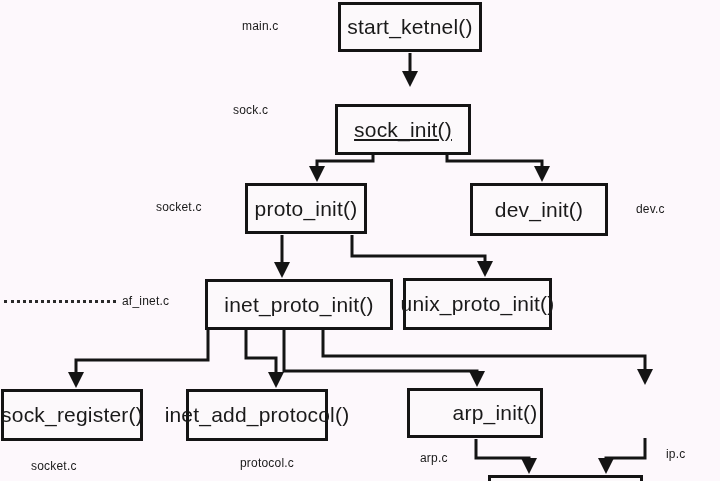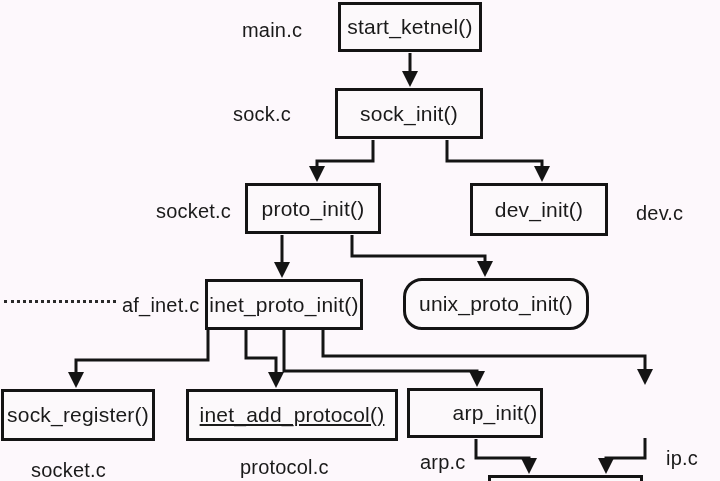--- a/index.html
+++ b/index.html
@@ -17,21 +17,21 @@
     position:absolute;
     background:#fcf9fb;
     border:3px solid #141414;
     display:flex;align-items:center;justify-content:center;
     font-size:21px;color:#1a1a1a;
     box-sizing:border-box;
     letter-spacing:0.2px;
   }
   .filelabel{
     position:absolute;
-    font-size:20px;color:#1a1a1a;
+    font-size:12px;color:#1a1a1a;
     white-space:nowrap;
     letter-spacing:0.2px;
   }
   #edges{
     position:absolute;left:0;top:0;width:720px;height:481px;
     pointer-events:none;
   }
   #edges path.edge{
     fill:none;stroke:#141414;stroke-width:3;
   }
@@ -60,33 +60,33 @@
     <path class="edge" d="M208 330 V360 H76 V384" marker-end="url(#arrow)"></path>
     <path class="edge" d="M246 330 V358 H276 V384" marker-end="url(#arrow)"></path>
     <path class="edge" d="M284 330 V371 H477 V383" marker-end="url(#arrow)"></path>
     <path class="edge" d="M323 330 V356 H645 V381" marker-end="url(#arrow)"></path>
     <path class="edge" d="M476 439 V458 H529 V470" marker-end="url(#arrow)"></path>
     <path class="edge" d="M645 438 V458 H606 V470" marker-end="url(#arrow)"></path>
   </svg>
 
   <div class="node" style="left:338px;top:2px;width:144px;height:50px;">start_ketnel()</div>
 
-  <div class="node" style="left:335px;top:88px;width:148px;height:51px;">sock_init()</div>
+  <div class="node" style="left:335px;top:104px;width:136px;height:51px;text-decoration:underline;">sock_init()</div>
 
-  <div class="node" style="left:245px;top:183px;width:136px;height:51px;">proto_init()</div>
+  <div class="node" style="left:245px;top:183px;width:122px;height:51px;">proto_init()</div>
 
   <div class="node" style="left:470px;top:183px;width:138px;height:53px;">dev_init()</div>
 
-  <div class="node" style="left:205px;top:279px;width:158px;height:51px;">inet_proto_init()</div>
+  <div class="node" style="left:205px;top:279px;width:188px;height:51px;">inet_proto_init()</div>
 
-  <div class="node" style="left:403px;top:278px;width:186px;height:52px;border-radius:19px;">unix_proto_init()</div>
+  <div class="node" style="left:403px;top:278px;width:149px;height:52px;">unix_proto_init()</div>
 
-  <div class="node" style="left:1px;top:389px;width:154px;height:52px;">sock_register()</div>
+  <div class="node" style="left:1px;top:389px;width:142px;height:52px;">sock_register()</div>
 
-  <div class="node" style="left:186px;top:389px;width:212px;height:52px;text-decoration:underline;">inet_add_protocol()</div>
+  <div class="node" style="left:186px;top:389px;width:142px;height:52px;">inet_add_protocol()</div>
 
   <div class="node" style="left:407px;top:388px;width:136px;height:50px;padding-left:40px;">arp_init()</div>
 
 
   <div class="node" style="left:488px;top:475px;width:155px;height:30px;"></div>
 
   <div class="dotted-leader" style="left:4px;top:300px;"></div>
 
   <div class="filelabel" style="left:242px;top:19px;">main.c</div>
 

